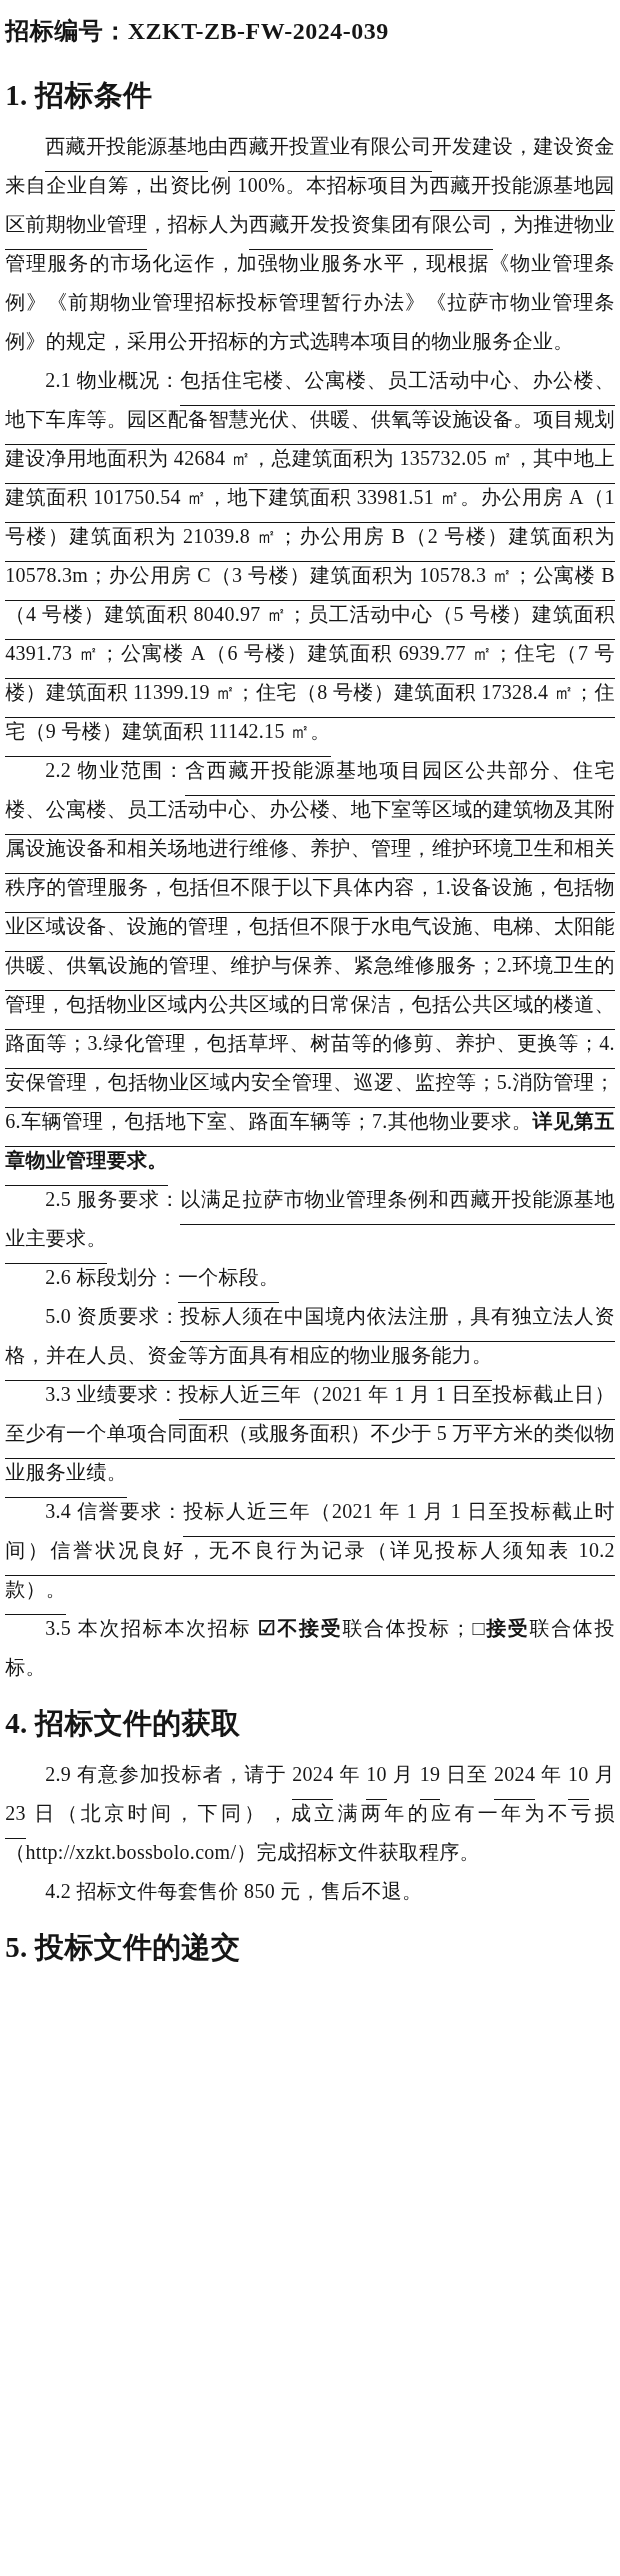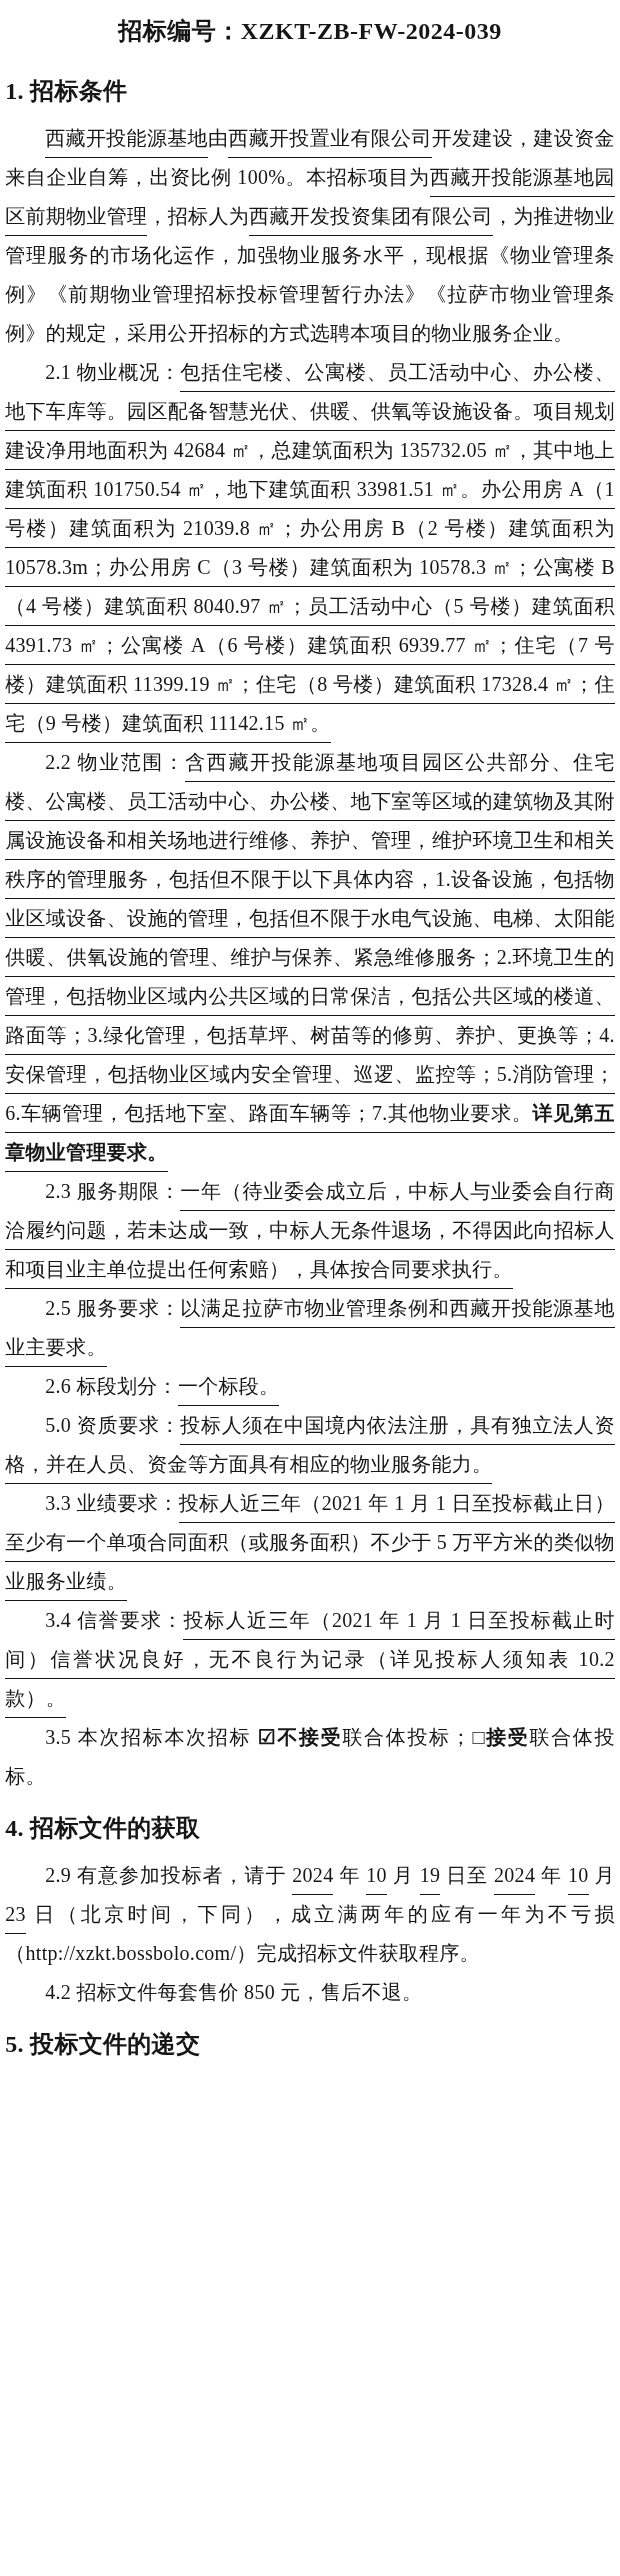--- a/index.html
+++ b/index.html
@@ -13,52 +13,50 @@
     position:relative;
     width:620px;
     min-height:3873px;
     box-sizing:border-box;
     padding:13.4px 5.2px 18.5px 5.2px;
     background:#ffffff;
     overflow:hidden;
   }
   .blk { font-size:20px; line-height:1.95; text-align:justify; letter-spacing:0.3px; }
   .blk.title {
-    text-align:center;
     font-weight:bold;
     font-size:24px;
     line-height:1.5;
     letter-spacing:0.5px;
     margin:0 0 23px 0;
   }
   .blk.h {
     font-weight:bold;
-    font-size:24px;
+    font-size:29px;
     line-height:1.6;
     text-align:left;
     margin:13.4px 0 8.2px 0;
   }
   .blk.p { text-indent:2em; }
   .blk .u {
     border-bottom:1.5px solid #151515;
-    padding-bottom:8px;
+    padding-bottom:14px;
   }
   .blk .b { font-weight:bold; }
 </style>
 </head>
 <body>
 
 <div class="page">
   <div>
       <div class="blk title"><span>招标编号：XZKT-ZB-FW-2024-039</span></div>
       <div class="blk h"><span>1. 招标条件</span></div>
       <div class="blk p"><span class="u">西藏开投能源基地</span><span>由</span><span class="u">西藏开投置业有限公司</span><span>开发建设，建设资金来自企业自筹，出资比例 100%。本招标项目为</span><span class="u">西藏开投能源基地园区前期物业管理</span><span>，招标人为</span><span class="u">西藏开发投资集团有限公司</span><span>，为推进物业管理服务的市场化运作，加强物业服务水平，现根据《物业管理条例》《前期物业管理招标投标管理暂行办法》《拉萨市物业管理条例》的规定，采用公开招标的方式选聘本项目的物业服务企业。</span></div>
       <div class="blk p"><span>2.1 物业概况：</span><span class="u">包括住宅楼、公寓楼、员工活动中心、办公楼、地下车库等。园区配备智慧光伏、供暖、供氧等设施设备。项目规划建设净用地面积为 42684 ㎡，总建筑面积为 135732.05 ㎡，其中地上建筑面积 101750.54 ㎡，地下建筑面积 33981.51 ㎡。办公用房 A（1 号楼）建筑面积为 21039.8 ㎡；办公用房 B（2 号楼）建筑面积为 10578.3m；办公用房 C（3 号楼）建筑面积为 10578.3 ㎡；公寓楼 B（4 号楼）建筑面积 8040.97 ㎡；员工活动中心（5 号楼）建筑面积 4391.73 ㎡；公寓楼 A（6 号楼）建筑面积 6939.77 ㎡；住宅（7 号楼）建筑面积 11399.19 ㎡；住宅（8 号楼）建筑面积 17328.4 ㎡；住宅（9 号楼）建筑面积 11142.15 ㎡。</span></div>
       <div class="blk p"><span>2.2 物业范围：</span><span class="u">含西藏开投能源基地项目园区公共部分、住宅楼、公寓楼、员工活动中心、办公楼、地下室等区域的建筑物及其附属设施设备和相关场地进行维修、养护、管理，维护环境卫生和相关秩序的管理服务，包括但不限于以下具体内容，1.设备设施，包括物业区域设备、设施的管理，包括但不限于水电气设施、电梯、太阳能供暖、供氧设施的管理、维护与保养、紧急维修服务；2.环境卫生的管理，包括物业区域内公共区域的日常保洁，包括公共区域的楼道、路面等；3.绿化管理，包括草坪、树苗等的修剪、养护、更换等；4.安保管理，包括物业区域内安全管理、巡逻、监控等；5.消防管理；6.车辆管理，包括地下室、路面车辆等；7.其他物业要求。</span><span class="u b">详见第五章物业管理要求。</span></div>
-      <div class="blk p"><span>2.3 服务期限：</span><span class="u">一年（待业委会成立后，中标人与业委会自行商洽履约问题，若未达成一致，中标人无条件退场，不得因此向招标人和项目业主单位提出任何索赔），具体按合同要求执行。</span></div>
       <div class="blk p"><span>2.5 服务要求：</span><span class="u">以满足拉萨市物业管理条例和西藏开投能源基地业主要求。</span></div>
       <div class="blk p"><span>2.6 标段划分：</span><span class="u">一个标段。</span></div>
       <div class="blk p"><span>5.0 资质要求：</span><span class="u">投标人须在中国境内依法注册，具有独立法人资格，并在人员、资金等方面具有相应的物业服务能力。</span></div>
       <div class="blk p"><span>3.3 业绩要求：</span><span class="u">投标人近三年（2021 年 1 月 1 日至投标截止日）至少有一个单项合同面积（或服务面积）不少于 5 万平方米的类似物业服务业绩。</span></div>
       <div class="blk p"><span>3.4 信誉要求：</span><span class="u">投标人近三年（2021 年 1 月 1 日至投标截止时间）信誉状况良好，无不良行为记录（详见投标人须知表 10.2 款）。</span></div>
       <div class="blk p"><span>3.5 本次招标本次招标 </span><span class="b">☑不接受</span><span>联合体投标；</span><span class="b">□接受</span><span>联合体投标。</span></div>
       <div class="blk h"><span>4. 招标文件的获取</span></div>
       <div class="blk p"><span>2.9 有意参加投标者，请于 </span><span class="u">2024</span><span> 年 </span><span class="u">10</span><span> 月 </span><span class="u">19</span><span> 日至 </span><span class="u">2024</span><span> 年 </span><span class="u">10</span><span> 月 </span><span class="u">23</span><span> 日（北京时间，下同），成立满两年的应有一年为不亏损（http://xzkt.bossbolo.com/）完成招标文件获取程序。</span></div>
       <div class="blk p"><span>4.2 招标文件每套售价 850 元，售后不退。</span></div>
       <div class="blk h"><span>5. 投标文件的递交</span></div>

